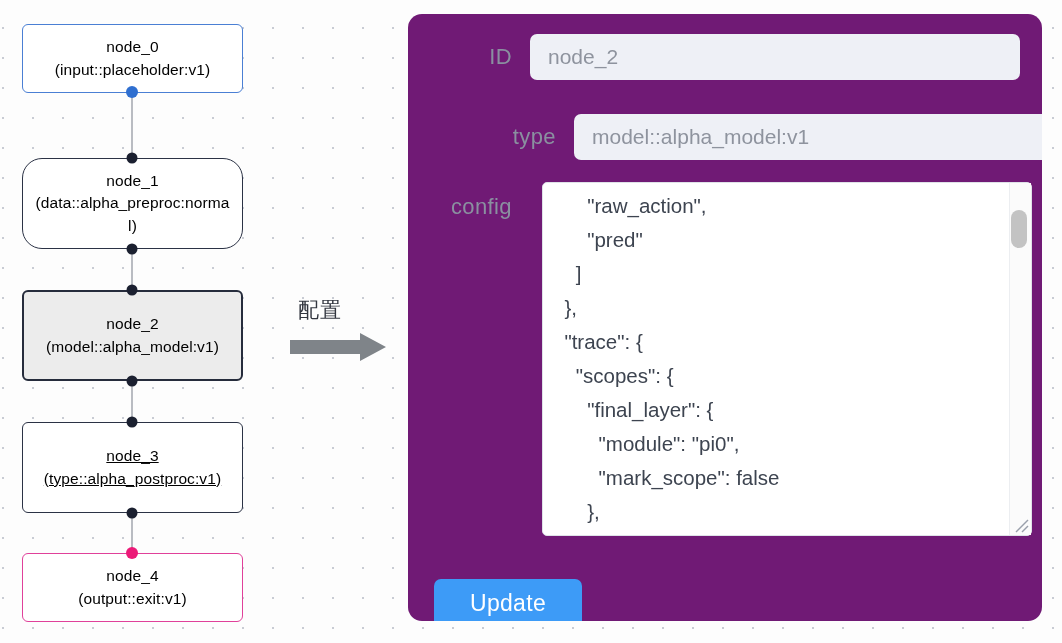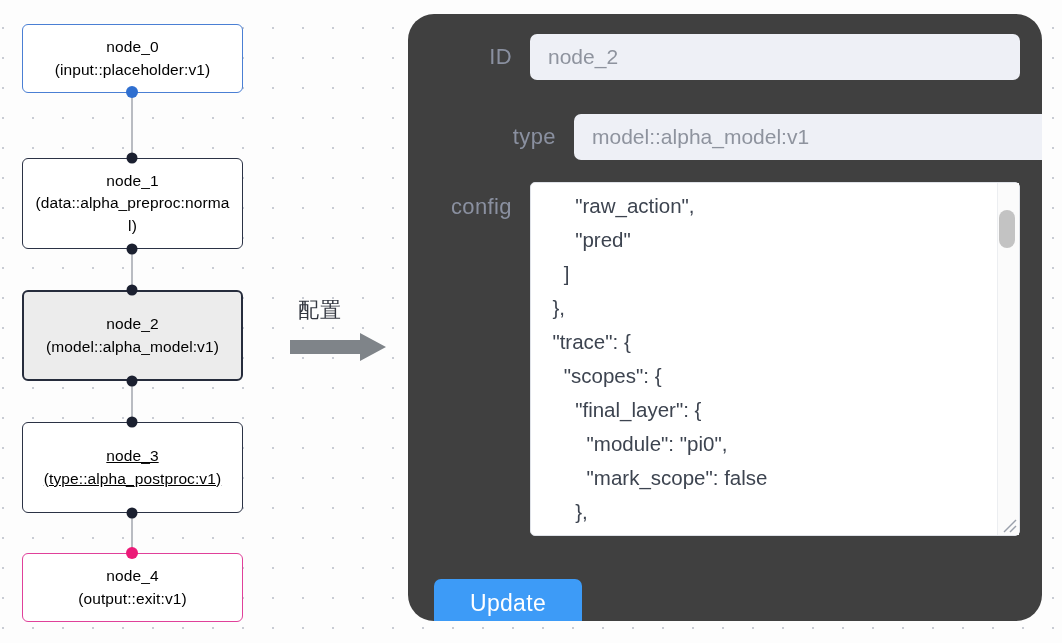--- a/index.html
+++ b/index.html
@@ -97,22 +97,22 @@
     top: 34px;
   }
 
   
   #config-panel {
     position: absolute;
     left: 408px;
     top: 14px;
     width: 634px;
     height: 607px;
-    background: #404040;
-    border-radius: 26px;
+    background: #701a75;
+    border-radius: 14px;
     box-sizing: border-box;
     overflow: hidden;
   }
 
   .field-row {
     position: absolute;
     display: flex;
     align-items: center;
   }
   .field-label {
@@ -131,21 +131,21 @@
     border-radius: 7px;
     color: #8e939e;
     font-family: "Liberation Sans", sans-serif;
     font-size: 21px;
     padding: 0 18px;
     outline: none;
   }
 
   #row-id    { left: 0;  top: 20px; }
   #row-type  { left: 0;  top: 100px; margin-left: 44px; }
-  #row-config{ left: 0;  top: 168px; align-items: flex-start; }
+  #row-config{ left: 0;  top: 168px; align-items: flex-start; gap: 12px; }
 
   #id-input    { width: 490px; height: 46px; }
   #type-input  { width: 490px; height: 46px; }
 
   #config-label { padding-top: 12px; }
 
   .textarea-wrap {
     position: relative;
     width: 490px;
     height: 354px;
@@ -223,21 +223,21 @@
     <div class="edge" style="left:132px; top:92px; height:68px;"></div>
     <div class="edge" style="left:132px; top:248px; height:44px;"></div>
     <div class="edge" style="left:132px; top:380px; height:44px;"></div>
     <div class="edge" style="left:132px; top:512px; height:43px;"></div>
 
     <div class="node is-input" style="left:22px; top:24px; width:221px; height:69px;">
       <span class="node-text"><span>node_0</span><br><span>(input::placeholder:v1)</span></span>
     </div>
     <div class="port port-blue" style="left:132px; top:92px;"></div>
 
-    <div class="node" style="left:22px; top:158px; width:221px; height:91px;">
+    <div class="node" style="left:22px; top:158px; width:221px; height:91px;border-radius:20px;">
       <span class="node-text"><span>node_1</span><br><span>(data::alpha_preproc:normal)</span></span>
     </div>
     <div class="port" style="left:132px; top:158px;"></div>
     <div class="port" style="left:132px; top:249px;"></div>
 
     <div class="node is-selected" style="left:22px; top:290px; width:221px; height:91px;">
       <span class="node-text"><span>node_2</span><br><span>(model::alpha_model:v1)</span></span>
     </div>
     <div class="port" style="left:132px; top:290px;"></div>
     <div class="port" style="left:132px; top:381px;"></div>

